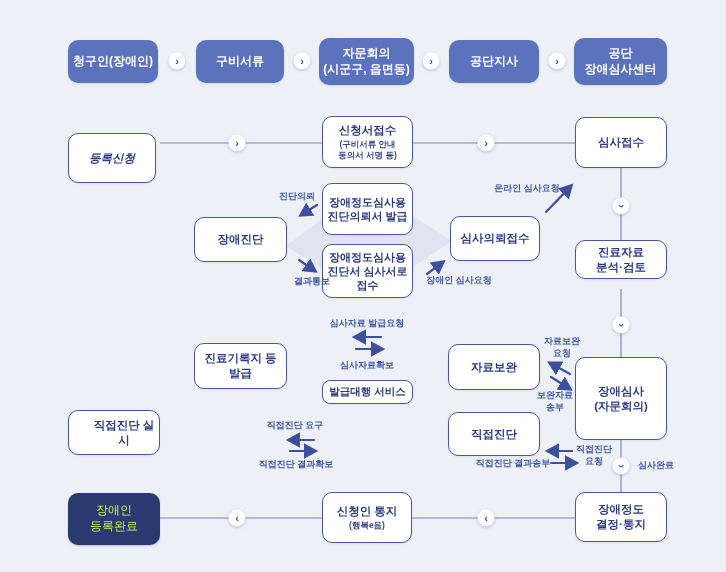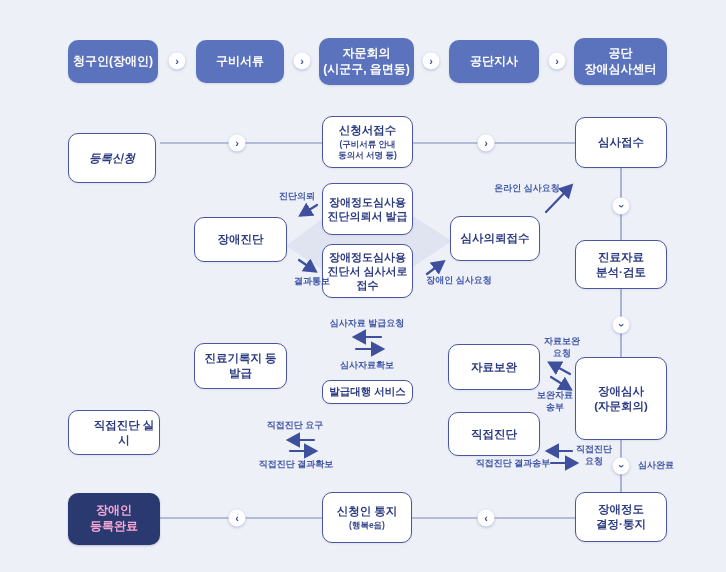--- a/index.html
+++ b/index.html
@@ -14,21 +14,21 @@
   .box {
     position:absolute; z-index:2;
     display:flex; flex-direction:column;
     align-items:center; justify-content:center;
     text-align:center; box-sizing:border-box;
     border-radius:10px; line-height:1.3;
     white-space:pre-line;
   }
   .blue  { background:#5B72BD; color:#FFFFFF; font-weight:700; font-size:12px; box-shadow:0 1px 2px rgba(60,70,130,.15); }
   .white { background:#FFFFFF; border:1.4px solid #4A57A0; color:#2D3C82; font-weight:700; font-size:11.5px; box-shadow:0 1px 2px rgba(60,70,130,.08); }
-  .dark  { background:#2B3971; color:#f9a8d4; font-weight:700; font-size:12px; box-shadow:0 1px 2px rgba(40,50,100,.25); }
+  .dark  { background:#2B3971; color:#bef264; font-weight:400; font-size:12px; box-shadow:0 1px 2px rgba(40,50,100,.25); }
   .small-box { font-size:10.5px; border-radius:8px; }
   .sub { font-size:8.5px; font-weight:600; color:#3A4890; margin-top:1px; line-height:1.25; white-space:pre-line; }
   .flabel {
     position:absolute; z-index:2; transform:translateX(-50%);
     font-size:9px; font-weight:600; color:#4157A8;
     text-align:center; line-height:1.3; white-space:pre-line;
   }
   .chev {
     position:absolute; z-index:3; width:17px; height:17px;
     background:#FFFFFF; border-radius:50%;
@@ -101,21 +101,21 @@
 진단의뢰서 발급</div>
   <div class="box white" style="left:322px;top:244px;width:91px;height:54px;font-size:11px;">장애정도심사용
 진단서 심사서로
 접수</div>
   <div class="box white" style="left:450px;top:216px;width:90px;height:45px;">심사의뢰접수</div>
 
   <div class="box white" style="left:194px;top:343px;width:93px;height:46px;">진료기록지 등
 발급</div>
   <div class="box white small-box" style="left:322px;top:380px;width:91px;height:24px;">발급대행 서비스</div>
   <div class="box white" style="left:448px;top:344px;width:92px;height:46px;">자료보완</div>
-  <div class="box white" style="left:575px;top:240px;width:92px;height:49px;">진료자료
+  <div class="box white" style="left:575px;top:240px;width:92px;height:39px;">진료자료
 분석·검토</div>
   <div class="box white" style="left:575px;top:357px;width:92px;height:83px;">장애심사
 (자문회의)</div>
   <div class="box white" style="left:448px;top:412px;width:92px;height:44px;">직접진단</div>
   <div class="box white" style="left:68px;top:410px;width:92px;height:45px;padding-left:20px;">직접진단 실시</div>
 
   <div class="box dark" style="left:68px;top:493px;width:92px;height:52px;">장애인
 등록완료</div>
   <div class="box white" style="left:322px;top:492px;width:90px;height:51px;">
     <span style="white-space:pre-line;">신청인 통지</span>

